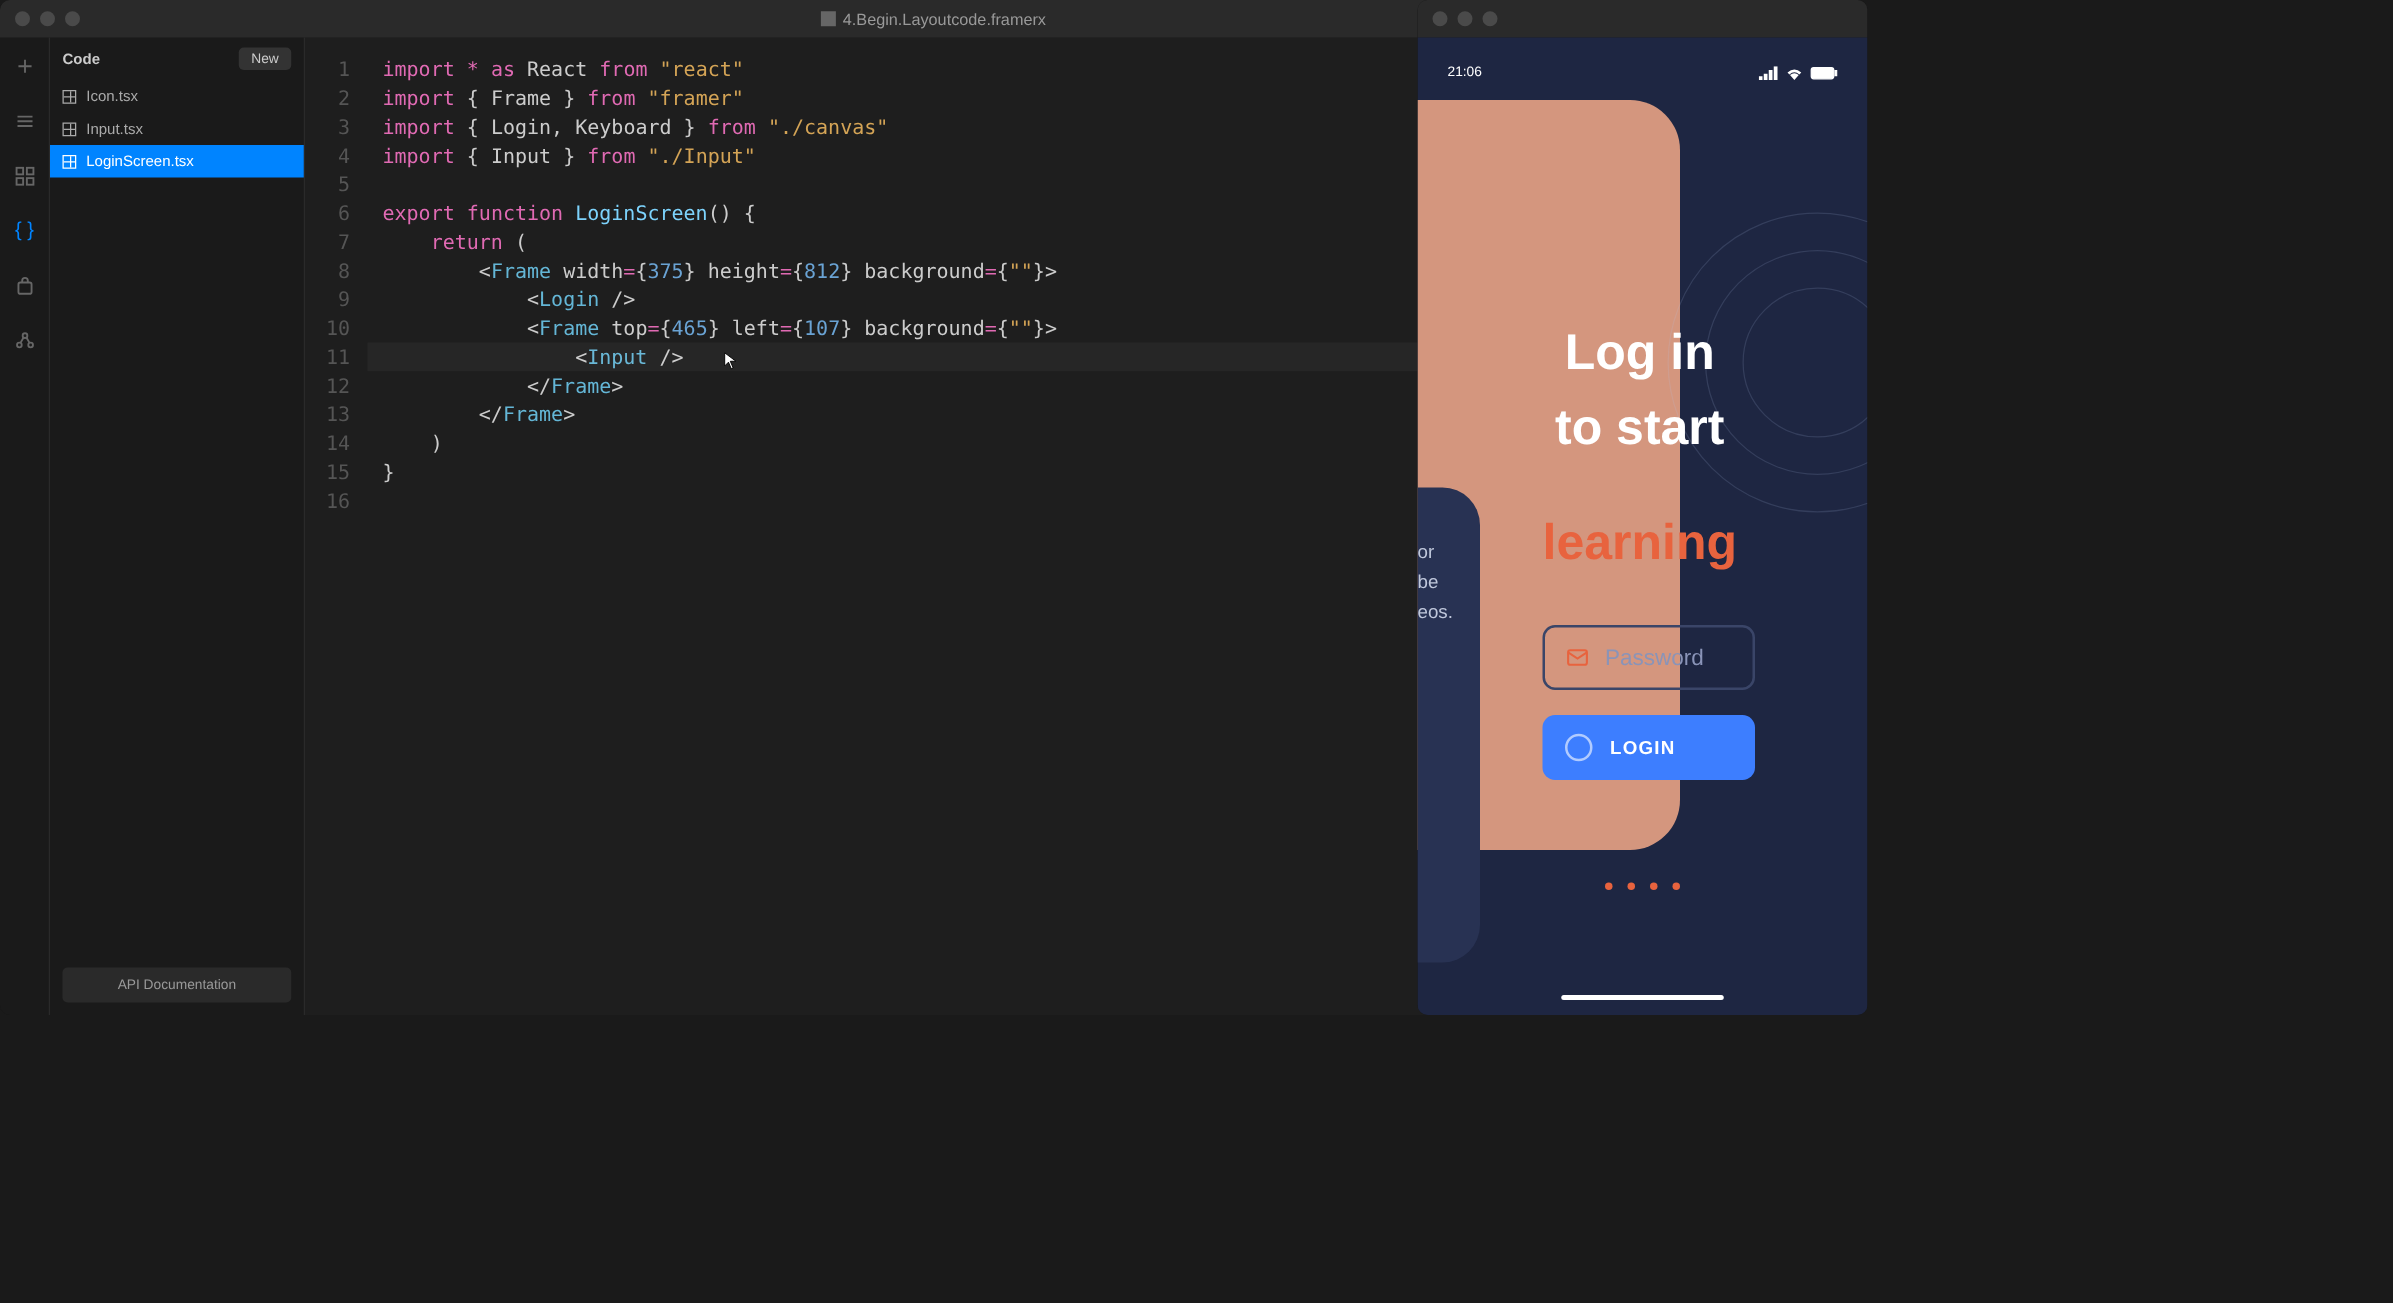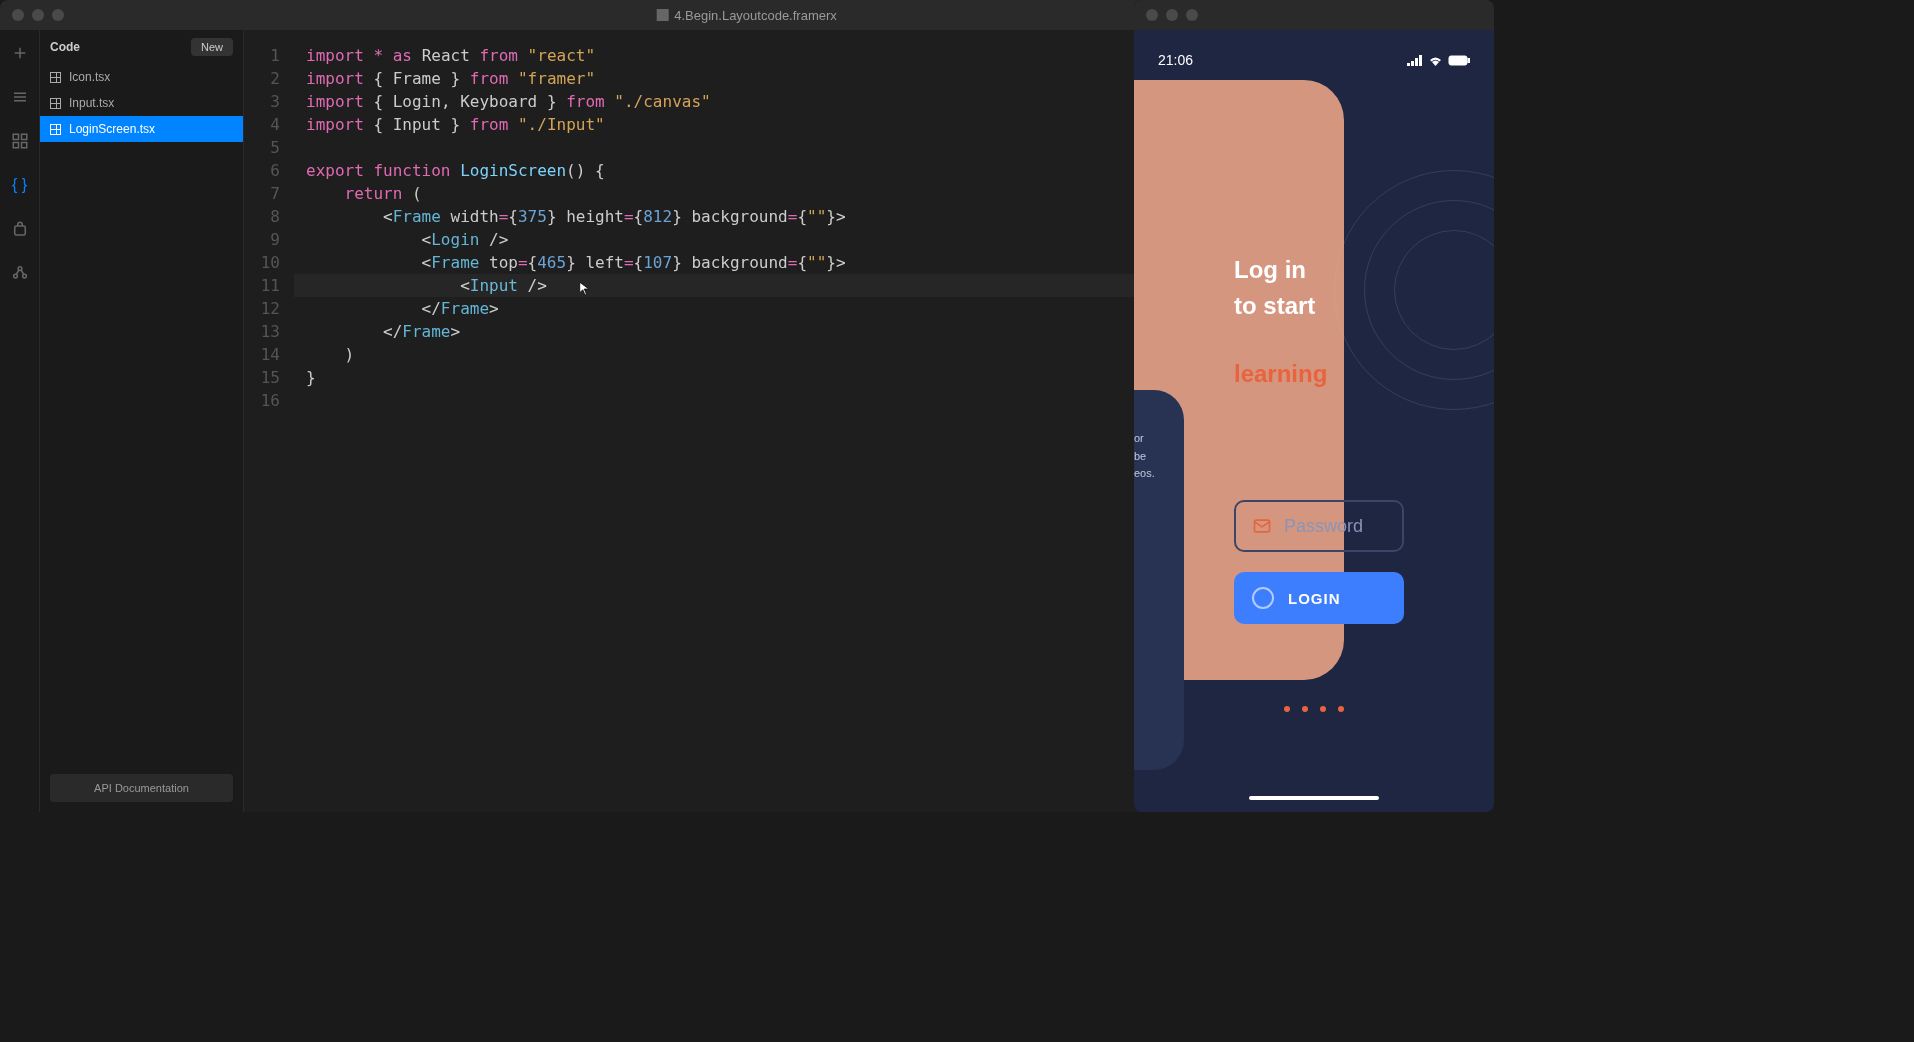--- a/index.html
+++ b/index.html
@@ -328,49 +328,50 @@
     
     .status-bar {
       position: absolute;
       top: 22px;
       left: 0;
       right: 0;
       display: flex;
       justify-content: space-between;
       padding: 0 24px;
       color: #fff;
-      font-size: 14px;
+      font-size: 11px;
       font-weight: 500;
       z-index: 10;
     }
     
     .status-icons {
       display: flex;
       gap: 5px;
       align-items: center;
     }
     
     .heading {
       position: absolute;
       top: 222px;
       left: 100px;
-      font-size: 24px;
+      font-size: 40px;
       font-weight: 700;
       line-height: 1.5;
       z-index: 5;
+      text-align: center;
     }
     
     .heading .line1, .heading .line2 { color: #fff; }
     .heading .line3 { color: #e8633e; margin-top: 32px; }
     
     .body-text {
       position: absolute;
       top: 400px;
       left: 0px;
-      font-size: 11px;
+      font-size: 15px;
       color: #c0c8dc;
       line-height: 1.6;
       z-index: 5;
     }
     
     .password-field {
       position: absolute;
       top: 470px;
       left: 100px;
       width: 170px;

